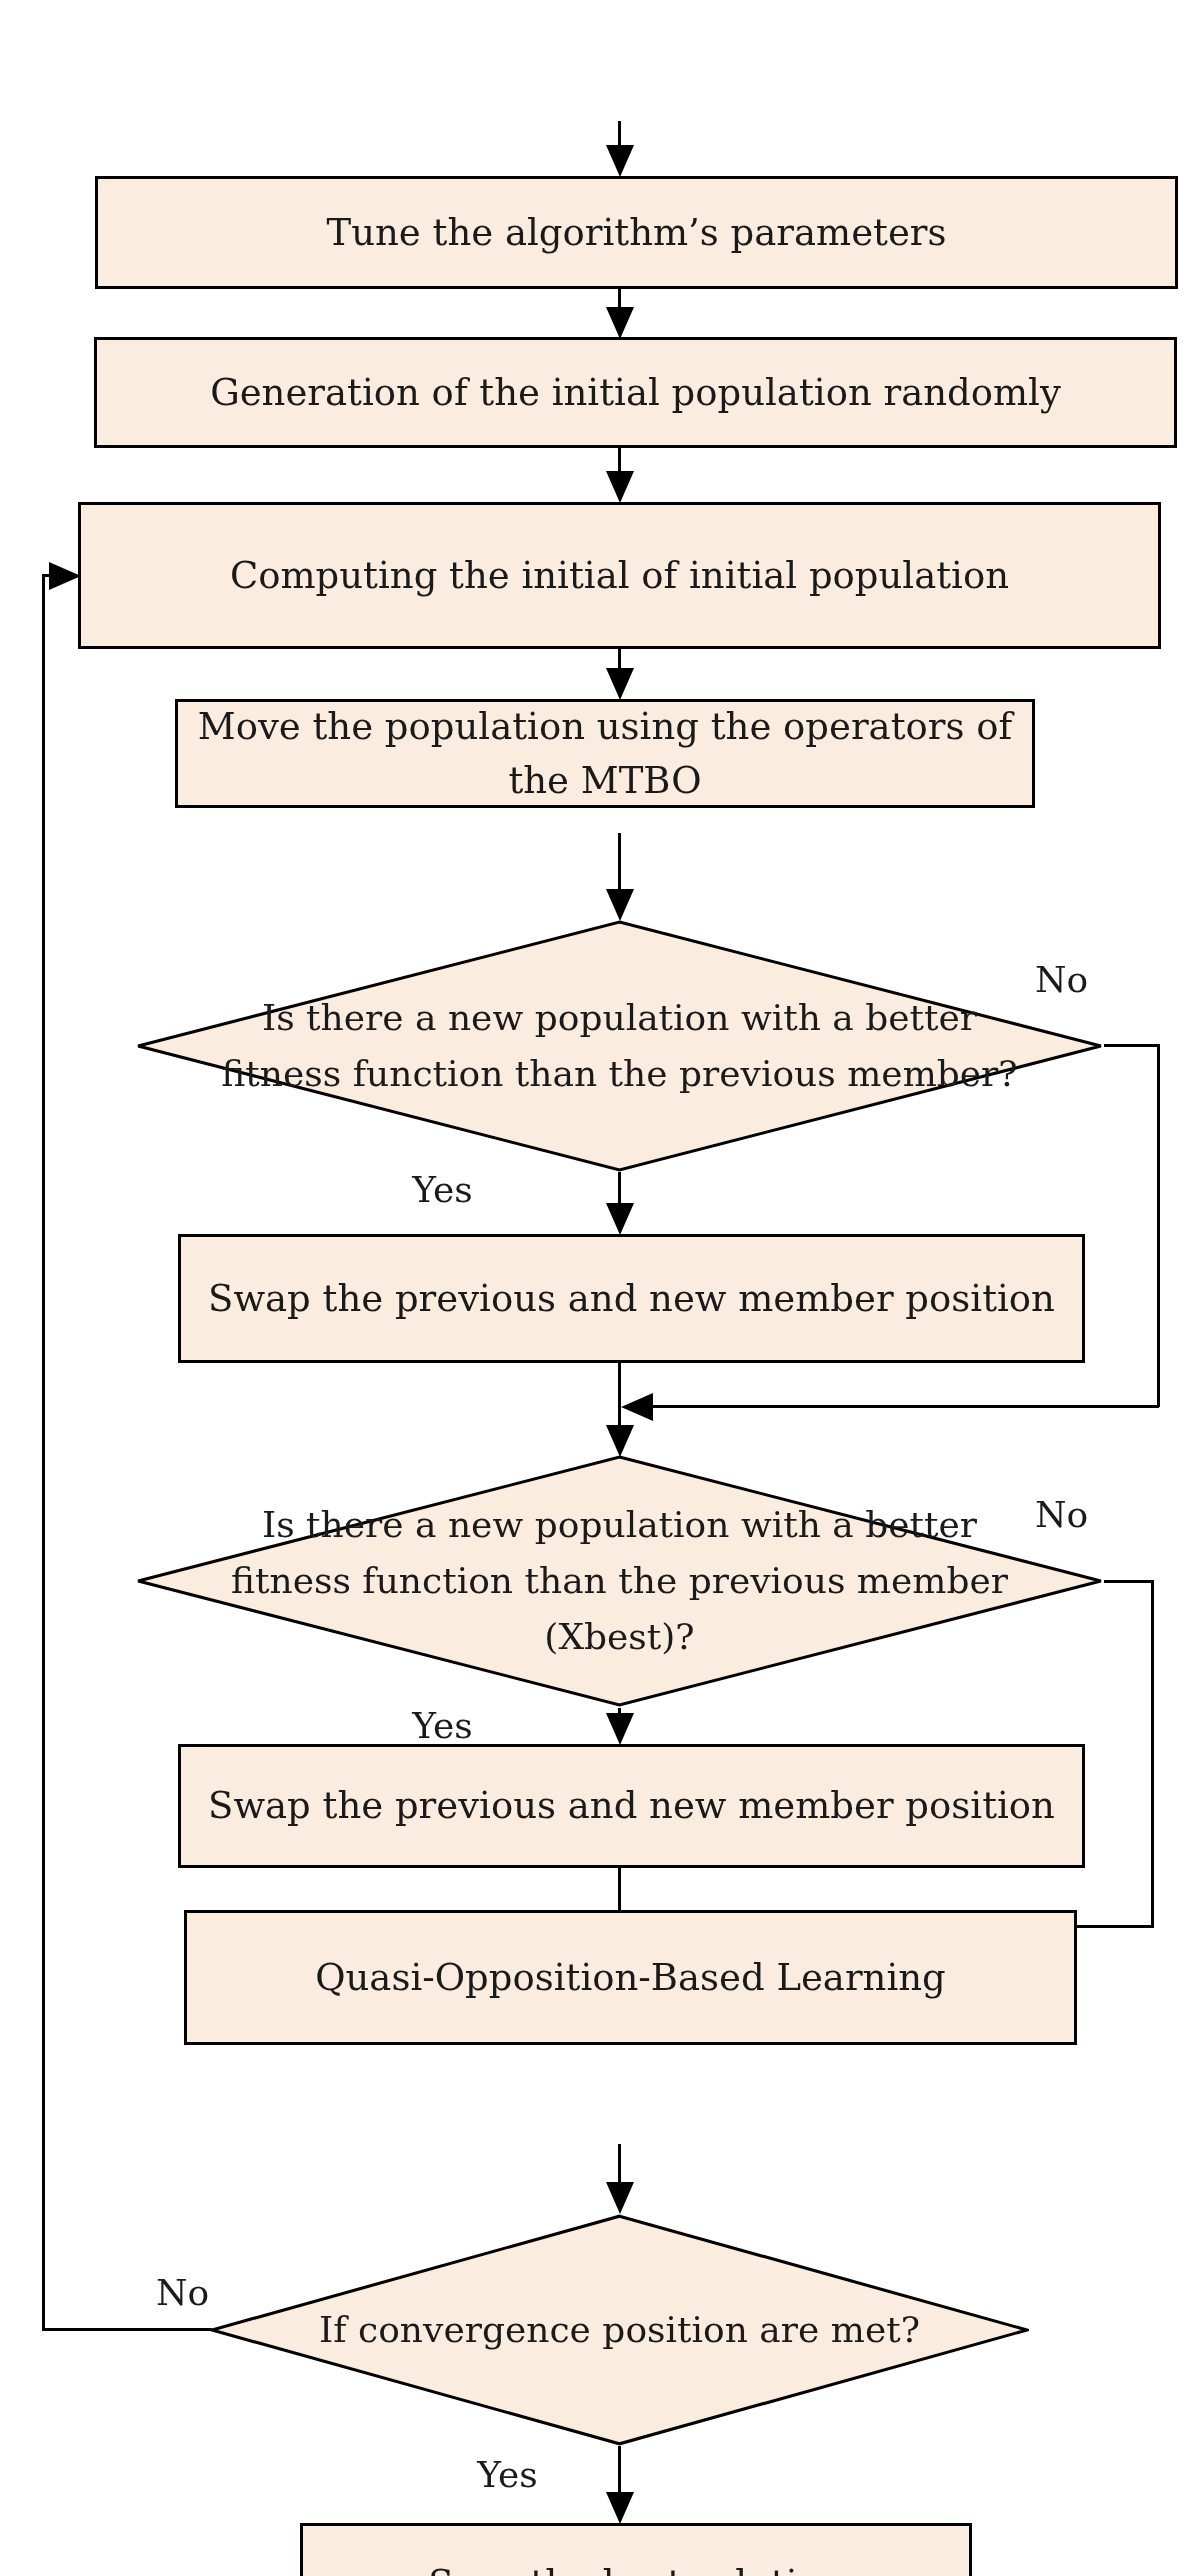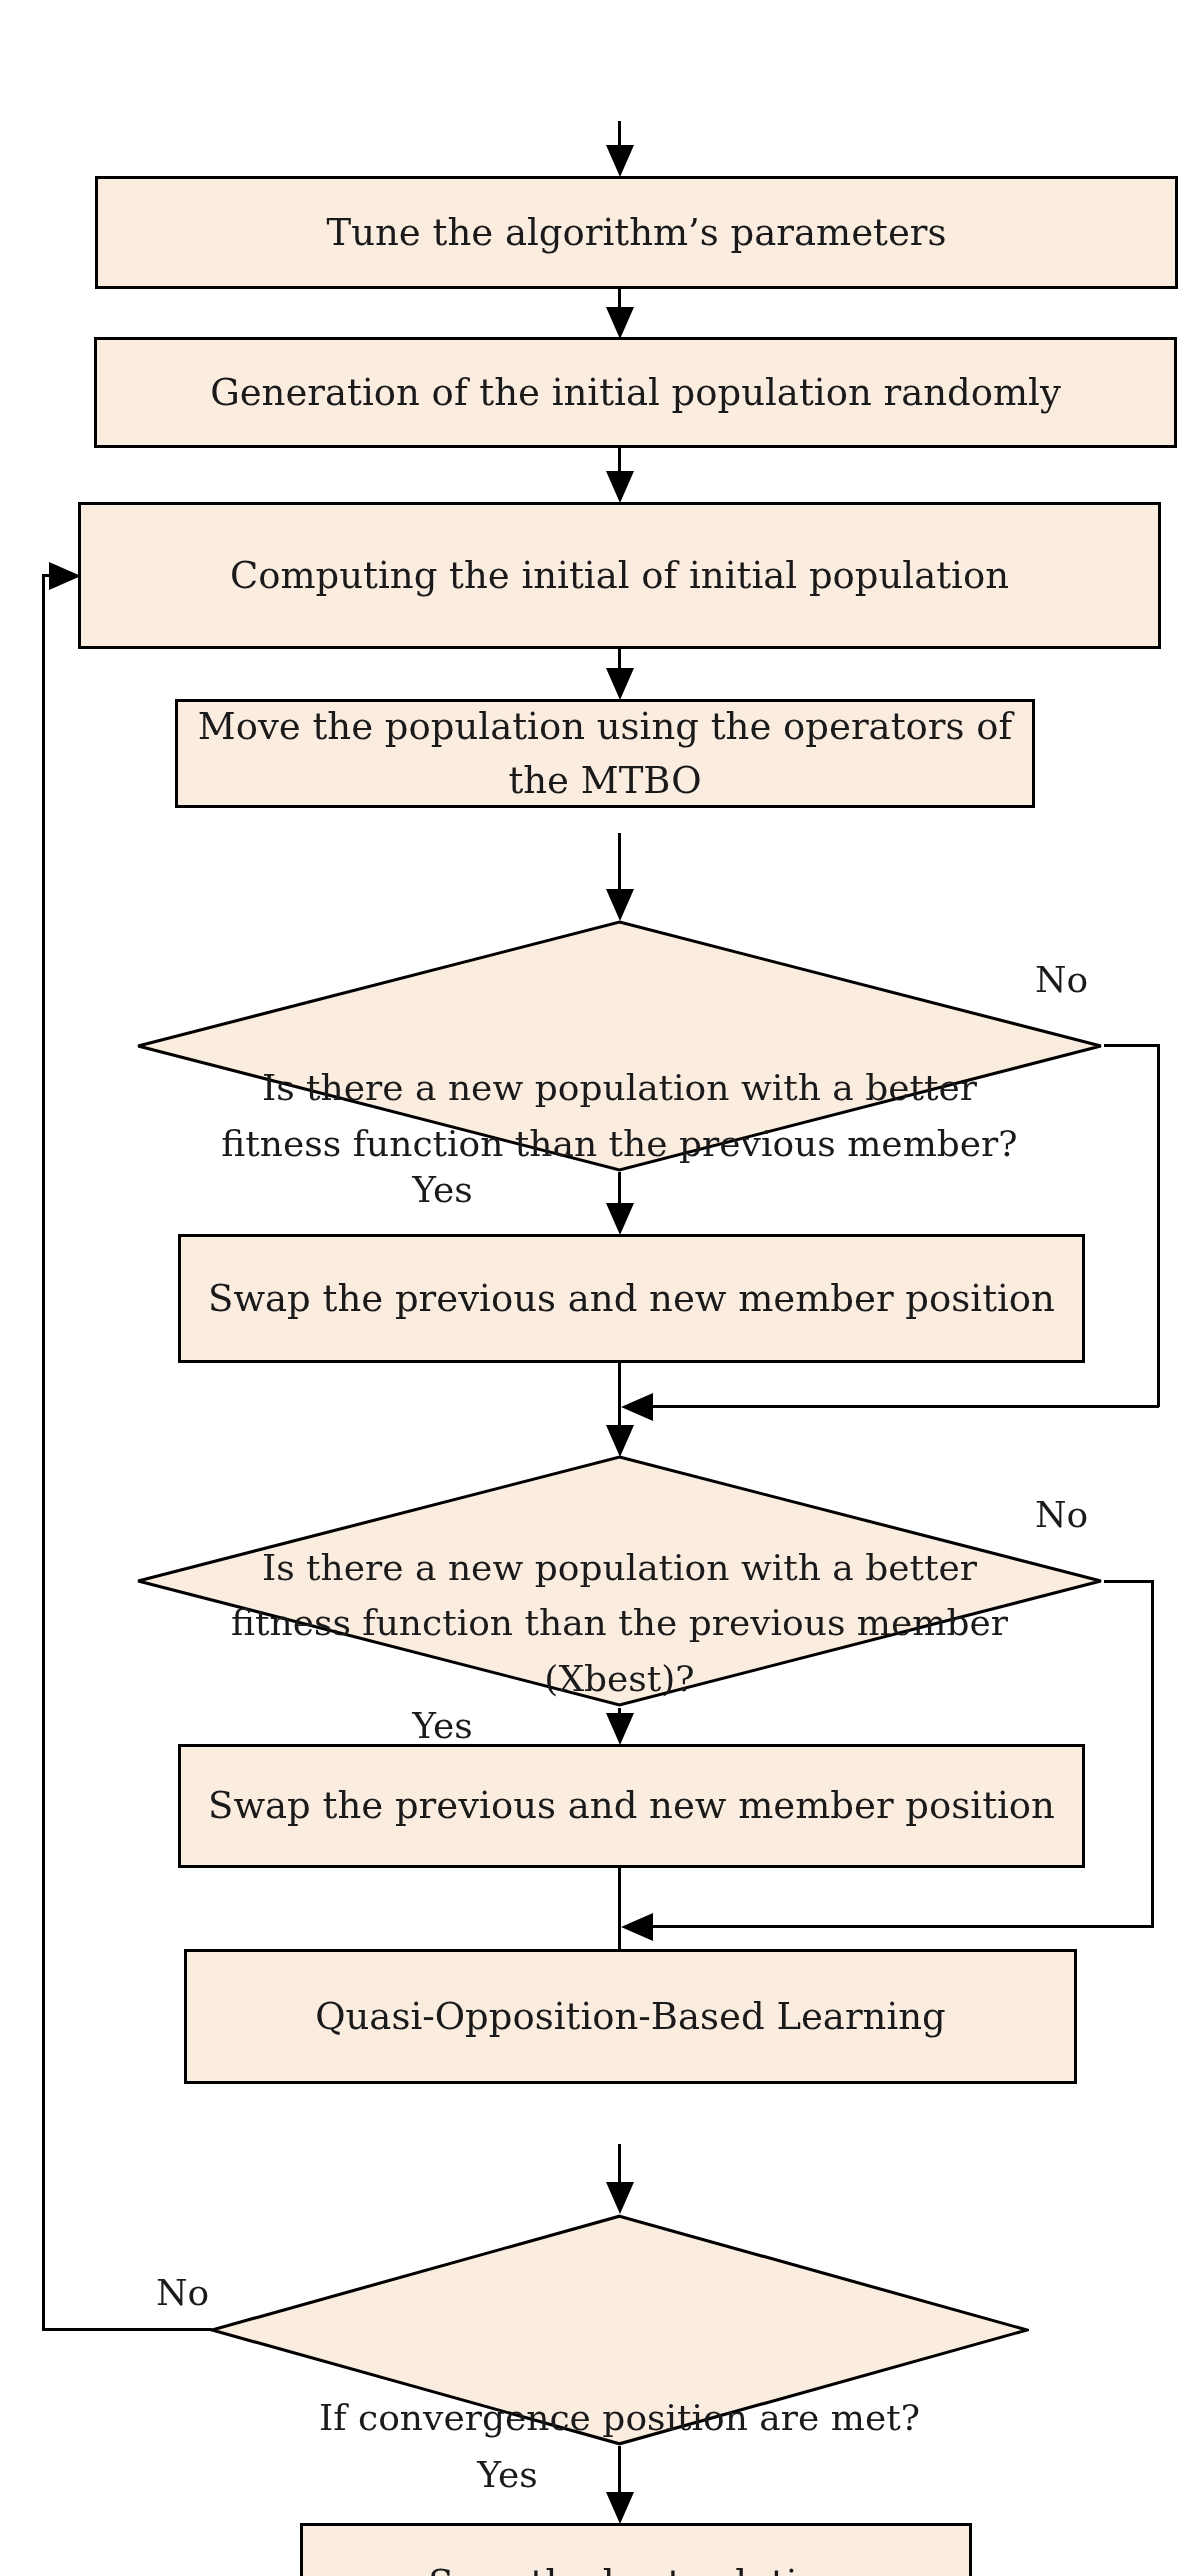--- a/index.html
+++ b/index.html
@@ -31,21 +31,21 @@
     box-sizing:border-box;
     text-align:center;
     line-height:1.45;
   }
   .process .inner{width:100%;}
   
   .diamond{position:absolute;}
   .diamond svg{display:block;}
   .diamond .dtext{
     position:absolute;left:0;top:0;right:0;bottom:0;
-    display:flex;align-items:flex-end;justify-content:center;
+    display:flex;align-items:center;justify-content:center;
     text-align:center;
     font-size:36px;
     line-height:1.55;
   }
   .diamond .dtext .inner{margin:0 auto;}
   
   .vline,.hline{position:absolute;background:#000000;}
   .vline{width:2.6px;}
   .hline{height:2.6px;}
   
@@ -168,21 +168,21 @@
         <div class="inner" style="width:824px;">Is there a new population with a better fitness function than the previous member (Xbest)?</div>
       </div>
   </div>
   <div class="edge-label" style="left:1005px;top:1488px;">No</div>
   <div class="edge-label" style="left:386px;top:1699px;">Yes</div>
 
   <div class="process" style="left:178px;top:1744px;width:907px;height:124px;">
     <div class="inner">Swap the previous and new member position</div>
   </div>
 
-  <div class="process" style="left:184px;top:1949px;width:893px;height:135px;">
+  <div class="process" style="left:184px;top:1910px;width:893px;height:135px;">
     <div class="inner">Quasi-Opposition-Based Learning</div>
   </div>
 
   <div class="diamond" style="left:210px;top:2214px;width:819px;height:232px;">
     <svg width="819" height="232" viewBox="0 0 1590 450">
       <polygon points="795,4 1586,225 795,446 4,225" fill="#fbece0" stroke="#000000" stroke-width="6"></polygon>
     </svg>
     <div class="dtext">
         <div class="inner" style="width:773px;">If convergence position are met?</div>
       </div>

